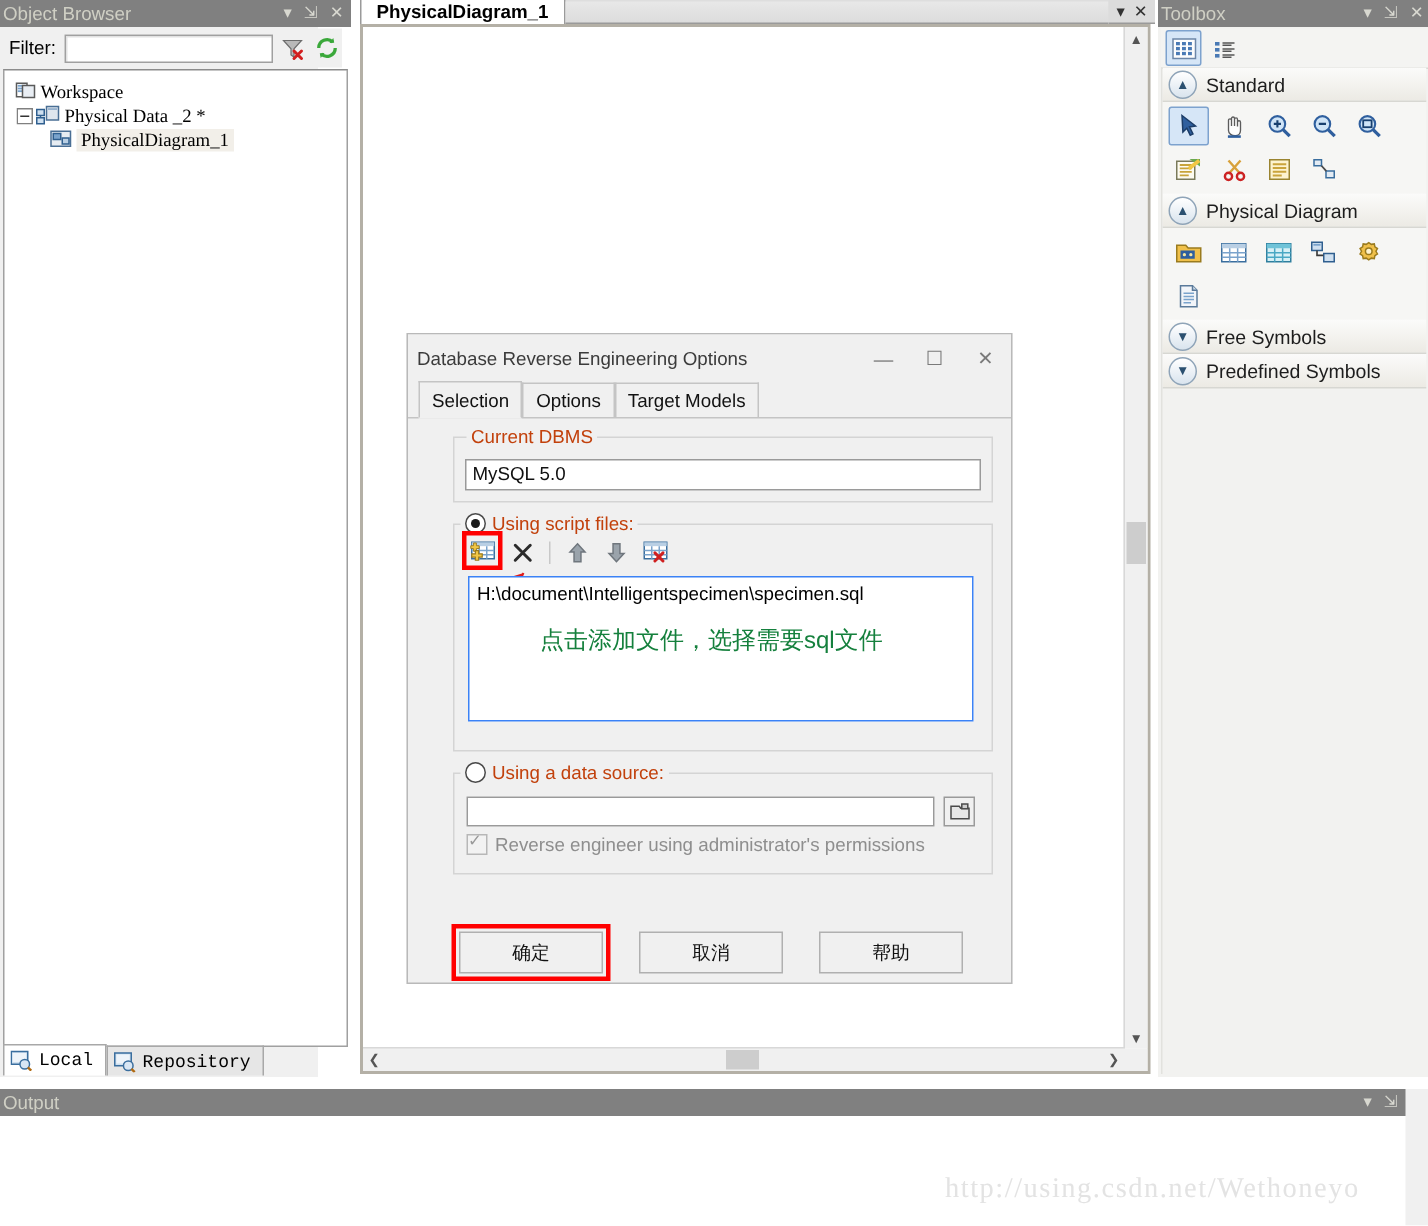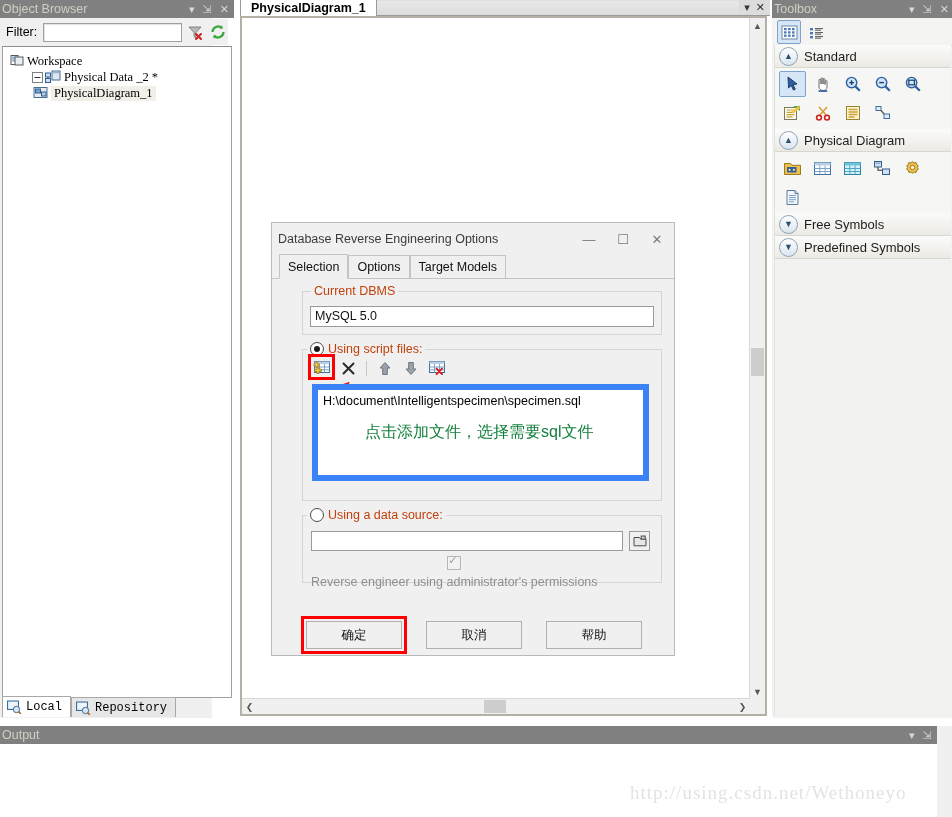--- a/index.html
+++ b/index.html
@@ -126,21 +126,21 @@
   .txtfield{
     background:#fff;border:1px solid #9a9a9a;box-sizing:border-box;
     font-size:12.5px;padding:2px 4px;color:#111;
   }
   .radio-o{width:12px;height:12px;border-radius:50%;border:1px solid #4a4a4a;background:#fff;display:inline-block;position:relative;}
   .radio-o.on::after{content:"";position:absolute;left:2.5px;top:2.5px;width:6px;height:6px;border-radius:50%;background:#1a1a1a;}
   .chk{width:12px;height:12px;border:1px solid #b7b7b7;background:#f2f2f2;display:inline-block;position:relative;}
   .chk.on::after{content:"✓";position:absolute;left:0px;top:-3px;font-size:11px;color:#9a9a9a;}
   #fileList{
     position:absolute;left:9px;top:34px;width:337px;height:97px;
-    background:#fff;border:6px solid #3b82f6;box-sizing:border-box;
+    background:#fff;border:1px solid #3b82f6;box-sizing:border-box;
     font-size:12.5px;padding:4px 5px;
   }
   #annot{color:#15803d;font-size:16px;margin-top:14px;margin-left:42px;white-space:nowrap;}
   #btnRow{position:absolute;left:0;top:398px;width:404px;display:flex;justify-content:center;gap:24px;}
   .dbtn{
     width:96px;height:28px;background:#f0f0f0;border:1px solid #b0b0b0;
     display:flex;align-items:center;justify-content:center;font-size:12.5px;color:#111;
     box-sizing:border-box;
   }
   .hl-box{position:absolute;border:3px solid #f00;box-sizing:border-box;pointer-events:none;}
@@ -190,21 +190,21 @@
           <rect x="1" y="1.5" width="7" height="9" fill="#fff" stroke="#5a5a5a"></rect>
           <rect x="1.8" y="2.6" width="5.4" height="1.2" fill="#7aa3cc"></rect>
           <rect x="1.8" y="4.4" width="5.4" height="1.2" fill="#7aa3cc"></rect>
           <rect x="1.8" y="6.2" width="5.4" height="1.2" fill="#7aa3cc"></rect>
           <rect x="5" y="3" width="8" height="8" fill="#e9eef4" stroke="#5a5a5a"></rect>
         </svg>
       </span>
       <span class="tlabel">Workspace</span>
     </div>
 
-    <div class="tree-row" style="padding-left:8px;margin-left:21px;">
+    <div class="tree-row" style="padding-left:8px;">
       <span style="margin-right:2px;">
         <svg width="11" height="11" viewBox="0 0 11 11">
           <rect x="0.5" y="0.5" width="10" height="10" fill="#fff" stroke="#808080"></rect>
           <path d="M2.5 5.5h6" stroke="#333" stroke-width="1"></path>
         </svg>
       </span>
       <span>
         <svg width="16" height="14" viewBox="0 0 16 14">
           <rect x="7" y="1" width="8" height="9" fill="#dfe6ee" stroke="#4a6f95"></rect>
           <rect x="8" y="2.2" width="6" height="1" fill="#86a6c6"></rect>
@@ -575,21 +575,21 @@
       </span>
       <div class="txtfield" style="position:absolute;left:8px;top:15px;width:312px;height:20px;">
         <span></span>
       </div>
       <div style="position:absolute;left:326px;top:15px;width:21px;height:20px;background:#f0f0f0;border:1px solid #9a9a9a;display:flex;align-items:center;justify-content:center;box-sizing:border-box;">
         <svg width="14" height="13" viewBox="0 0 14 13">
           <path d="M1 2.5h5.5l1 1.3H13v7H1z" fill="#e6e6e6" stroke="#4a4a4a"></path>
           <rect x="8.2" y="1" width="4" height="3.2" fill="#cfcfcf" stroke="#4a4a4a"></rect>
         </svg>
       </div>
-      <div style="position:absolute;left:8px;top:40px;display:flex;align-items:center;gap:5px;color:#8e8e8e;font-size:12.5px;flex-direction:column;">
+      <div style="position:absolute;left:8px;top:40px;display:flex;align-items:center;gap:5px;color:#8e8e8e;font-size:12.5px;">
         <span class="chk on"></span>
         <span>Reverse engineer using administrator's permissions</span>
       </div>
     </div>
   </div>
 
   <div id="btnRow">
     <div style="position:relative;">
       <div class="dbtn">
         <span>确定</span>

